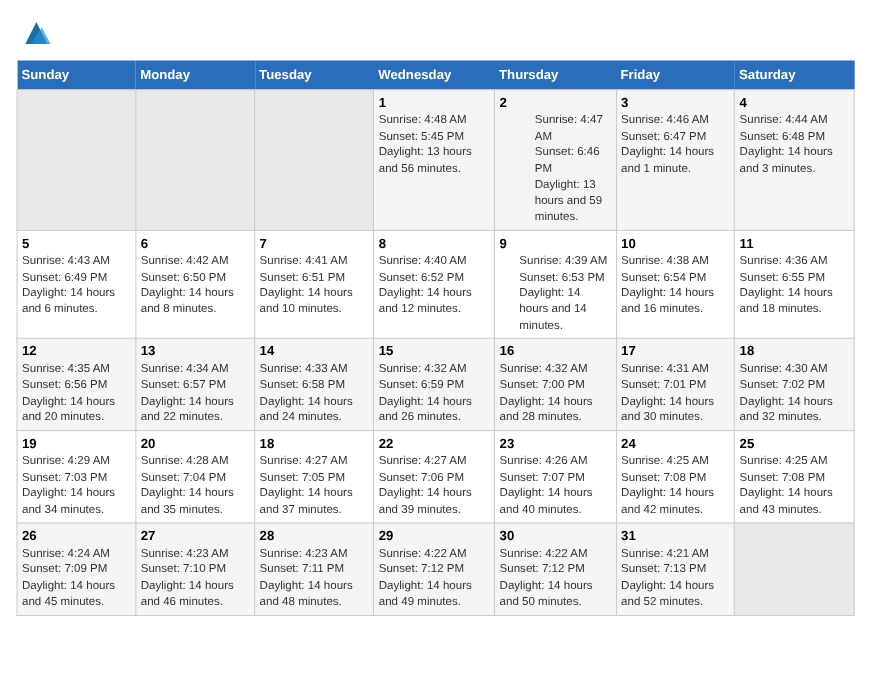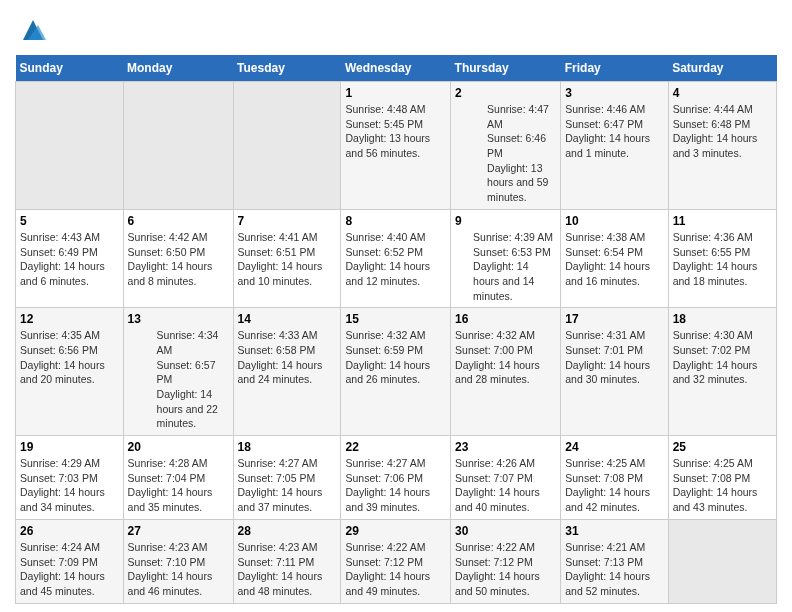--- a/index.html
+++ b/index.html
@@ -194,21 +194,21 @@
       </tr>
       <tr>
         <td>
           <span class="day-number">12</span>
           <div class="day-detail" style="white-space: pre-line;">Sunrise: 4:35 AM
 Sunset: 6:56 PM
 Daylight: 14 hours and 20 minutes.</div>
         </td>
         <td>
           <span class="day-number">13</span>
-          <div class="day-detail" style="white-space: pre-line; margin-left: 29px;">Sunrise: 4:34 AM
+          <div class="day-detail" style="white-space: pre-line;">Sunrise: 4:34 AM
 Sunset: 6:57 PM
 Daylight: 14 hours and 22 minutes.</div>
         </td>
         <td>
           <span class="day-number">14</span>
           <div class="day-detail" style="white-space: pre-line;">Sunrise: 4:33 AM
 Sunset: 6:58 PM
 Daylight: 14 hours and 24 minutes.</div>
         </td>
         <td>

